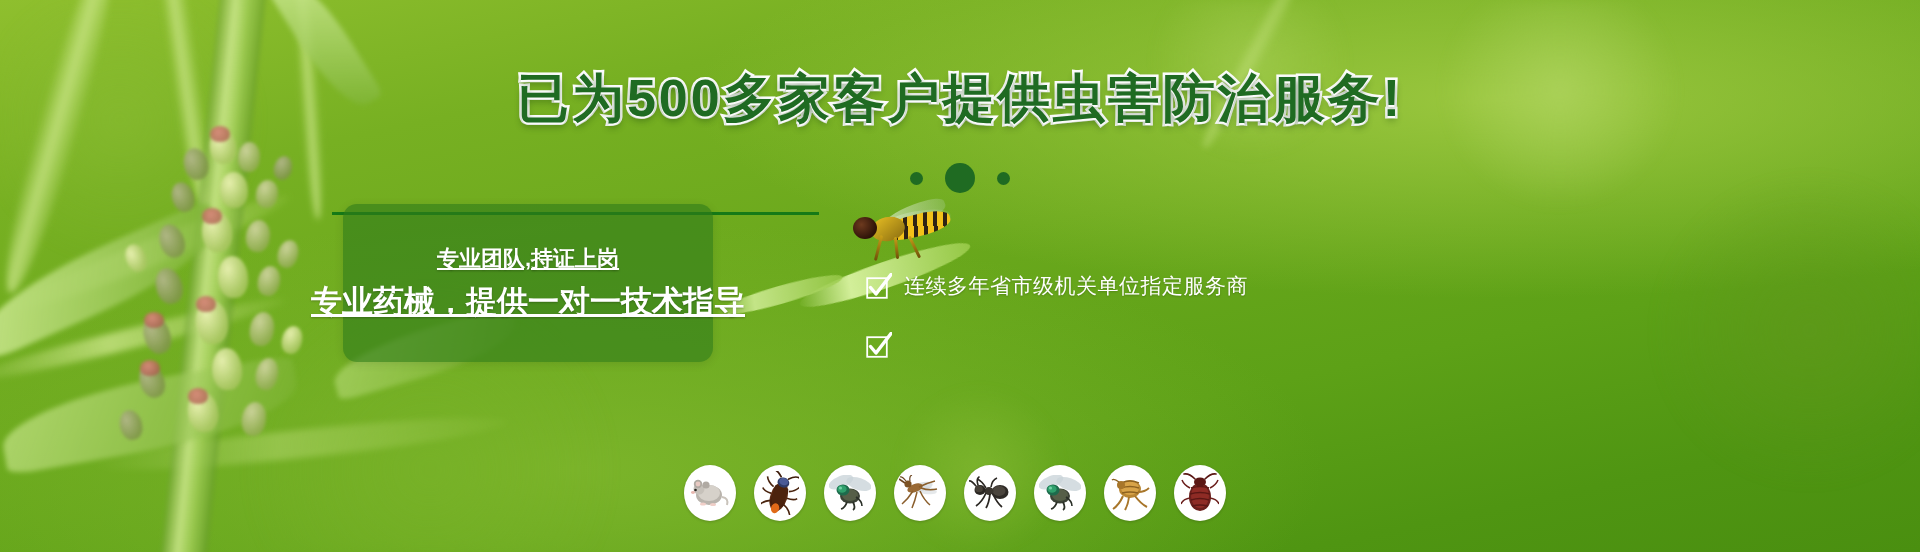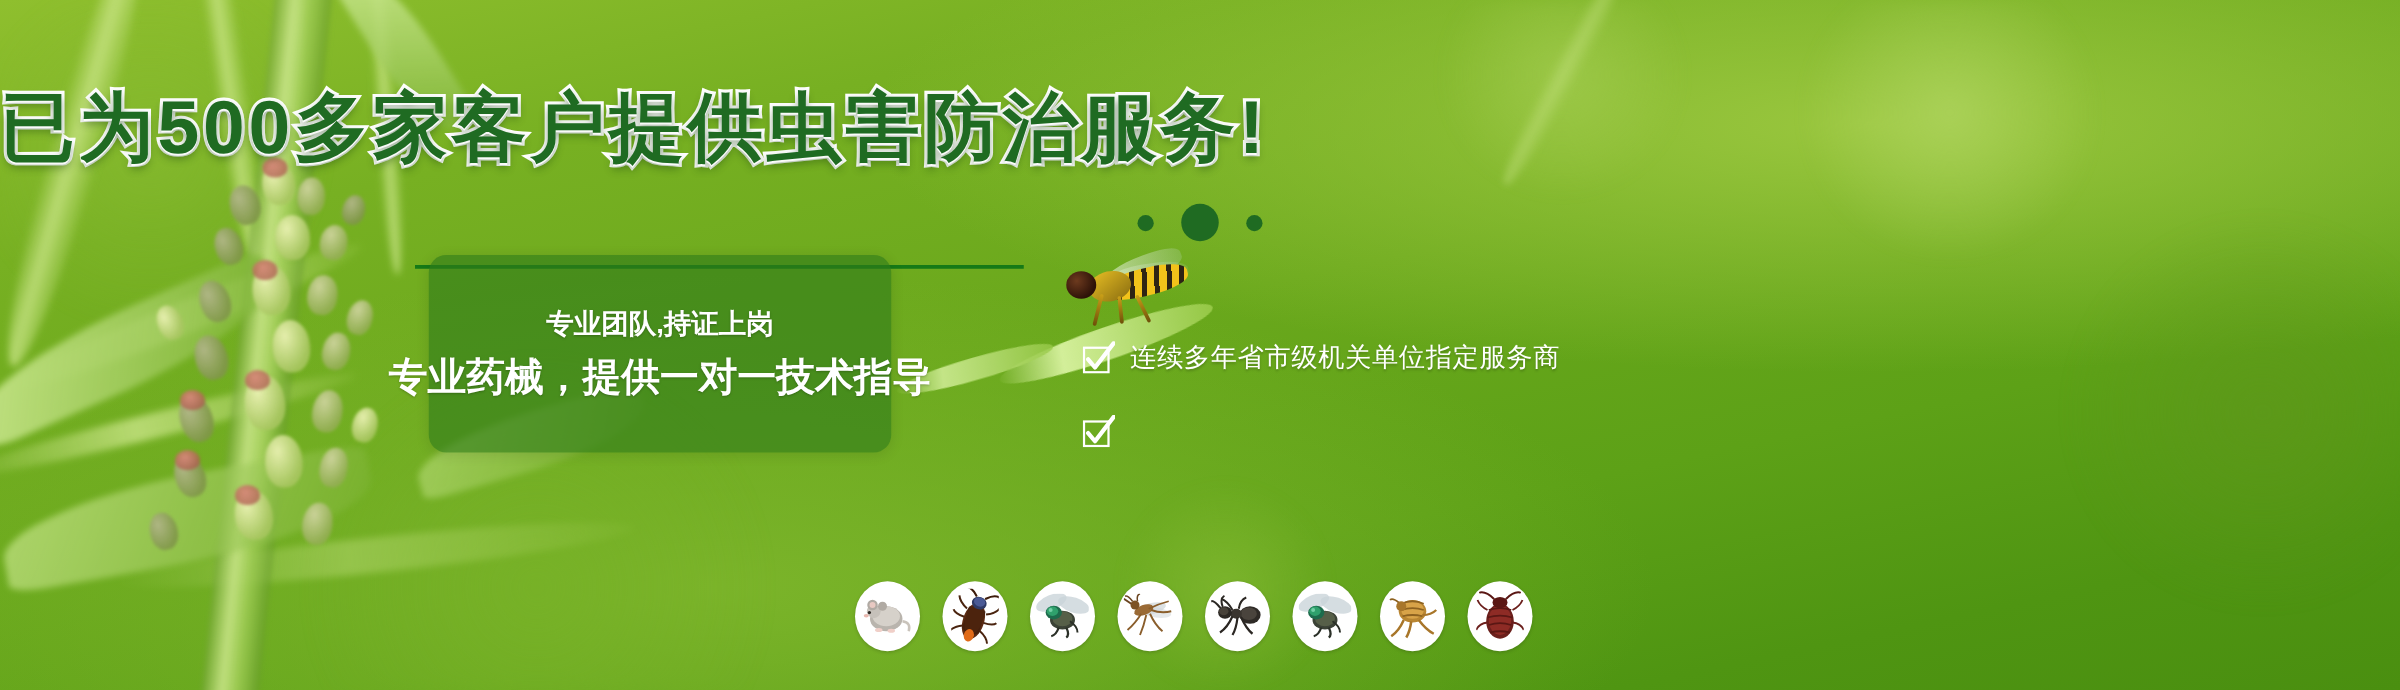--- a/index.html
+++ b/index.html
@@ -139,21 +139,22 @@
     border-radius: 2px;
   }
   .fly .leg.g1 { left: 32px; top: 32px; transform: rotate(14deg); }
   .fly .leg.g2 { left: 50px; top: 34px; transform: rotate(-6deg); height: 22px; }
   .fly .leg.g3 { left: 68px; top: 32px; transform: rotate(-26deg); height: 24px; }
 
   
   .headline {
     position: absolute;
     left: 0; right: 0; top: 72px;
-    font-size: 60px;
+    text-align: center;
+    font-size: 52px;
     font-weight: 700;
     letter-spacing: 3px;
     line-height: 1;
     color: #1f6b22;
     white-space: nowrap;
     -webkit-text-stroke: 5px #ffffff;
     paint-order: stroke fill;
     text-shadow:
       0 2px 0 rgba(255,255,255,.9),
       0 4px 7px rgba(20,60,10,.45);
@@ -192,20 +193,21 @@
   .panel-lines {
     position: absolute;
     left: 343px; top: 204px;
     width: 370px; height: 158px;
     display: flex;
     flex-direction: column;
     justify-content: center;
     align-items: center;
     gap: 14px;
     color: #ffffff;
+    text-decoration: underline;
   }
   .panel-line {
     font-size: 23px;
     font-weight: 700;
     white-space: nowrap;
     line-height: 1.1;
     text-shadow: 0 1px 2px rgba(0,0,0,.25);
   }
   .panel-line.l1 { font-size: 22px; letter-spacing: 0px; }
   .panel-line.l2 { font-size: 23px; }

